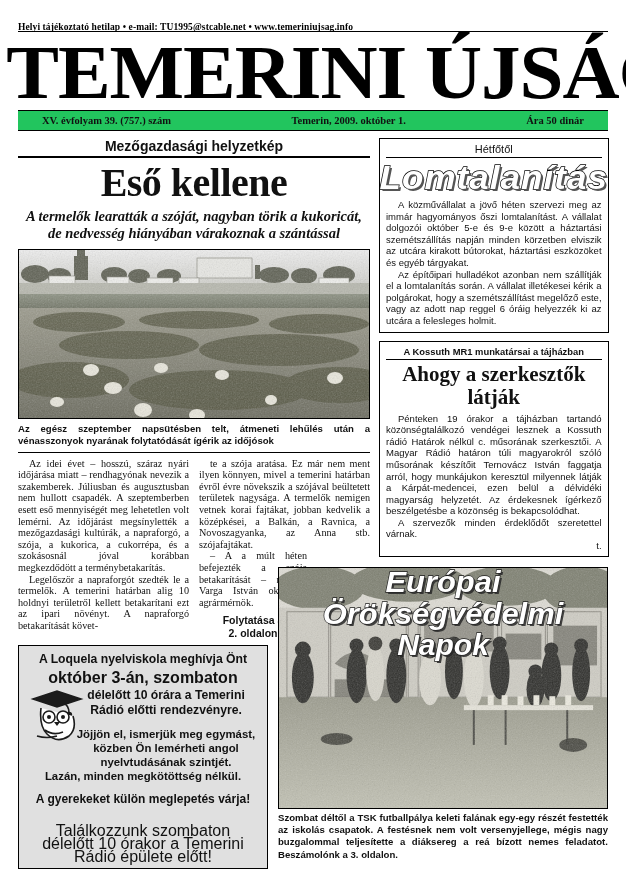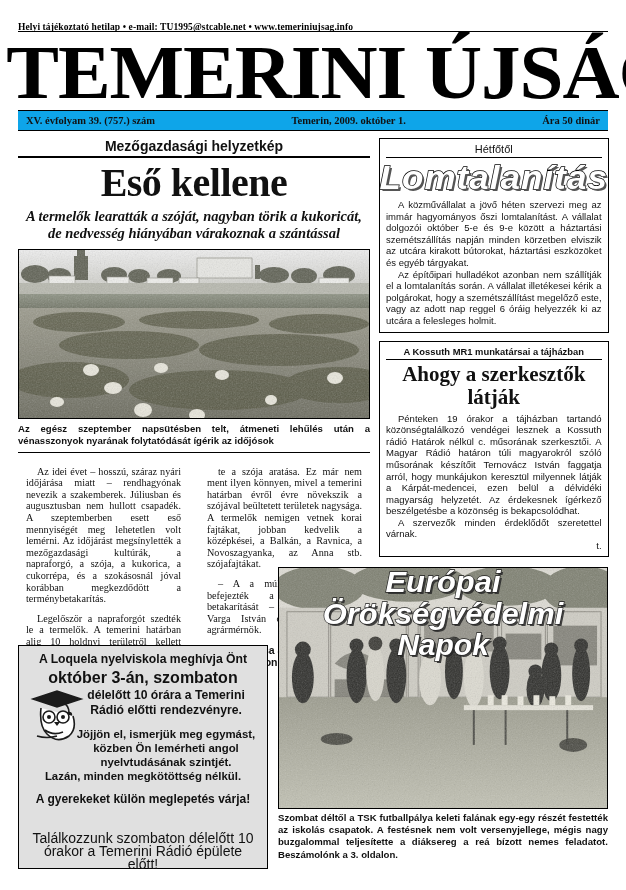--- a/index.html
+++ b/index.html
@@ -30,24 +30,24 @@
     text-align:center;
     margin:0;
     color:#000;
     white-space:nowrap;
     transform:scaleX(1.04);
     transform-origin:center;
   }
   .rule-top{border-top:1px solid #000;margin-top:-2px;}
   .issuebar{
     display:flex;justify-content:space-between;align-items:center;
-    background:#0ea5e9;
+    background:#22c55e;
     border-top:1px solid #000;border-bottom:1px solid #000;
     height:19px;
-    padding:0 8px;
+    padding:0 24px;
     font-family:"Liberation Serif",serif;
     font-weight:bold;font-size:10.5px;
     margin-top:2px;
   }
   .issuebar .mid{flex:1;text-align:center;}
   .issuebar .right{text-align:right;}
 
   
   .cols{display:flex;gap:9px;margin-top:7px;}
   .col-left{width:352px;}
@@ -75,21 +75,21 @@
   .cap{
     font-family:"Liberation Sans",sans-serif;
     font-weight:bold;font-size:9.6px;line-height:12.3px;
     margin-top:4px;margin-bottom:4px;text-align:justify;
   }
   .cap-rule{border-bottom:1px solid #000;margin-bottom:5px;}
   .body2{display:flex;gap:10px;}
   .bodycol{width:171px;}
   .bodycol p{
     font-family:"Liberation Serif",serif;
-    font-size:10.2px;line-height:11.6px;margin:8px;text-align:justify;
+    font-size:10.2px;line-height:11.6px;margin:0;text-align:justify;
     text-indent:11px;
     hyphens:auto;
   }
   .contin{
     font-family:"Liberation Sans",sans-serif;
     font-weight:bold;font-size:10.5px;line-height:12.5px;
     text-align:center;margin-top:6px;
   }
 
   
@@ -153,21 +153,21 @@
     border:1px solid #000;background:#e0e0e0;box-sizing:border-box;
     padding:6px 9px;text-align:center;
     font-family:"Liberation Sans",sans-serif;
   }
   .ad-l1{font-weight:bold;font-size:12.2px;line-height:15px;}
   .ad-l2{font-weight:bold;font-size:16px;line-height:19px;margin-top:1px;}
   .ad-l3{font-weight:bold;font-size:12.2px;line-height:15px;margin-top:1px;padding-left:46px;}
   .ad-l4{font-weight:bold;font-size:11.4px;line-height:14px;margin-top:9px;padding-left:46px;}
   .ad-l5{font-weight:bold;font-size:11.4px;line-height:14px;}
   .ad-l6{font-weight:bold;font-size:12px;line-height:14px;margin-top:9px;}
-  .ad-l7{font-size:14px;line-height:13px;margin-top:26px;}
+  .ad-l7{font-size:16px;line-height:13px;margin-top:18px;}
   .owl{position:absolute;left:8px;top:36px;width:60px;height:62px;}
 
   
   .grain{position:absolute;inset:0;}
 </style>
 </head>
 <body>
 
 <div class="page">
 

